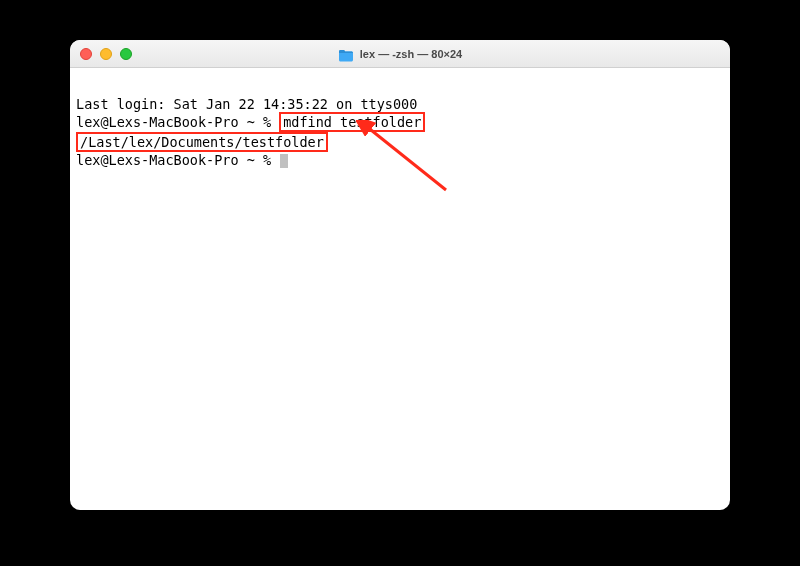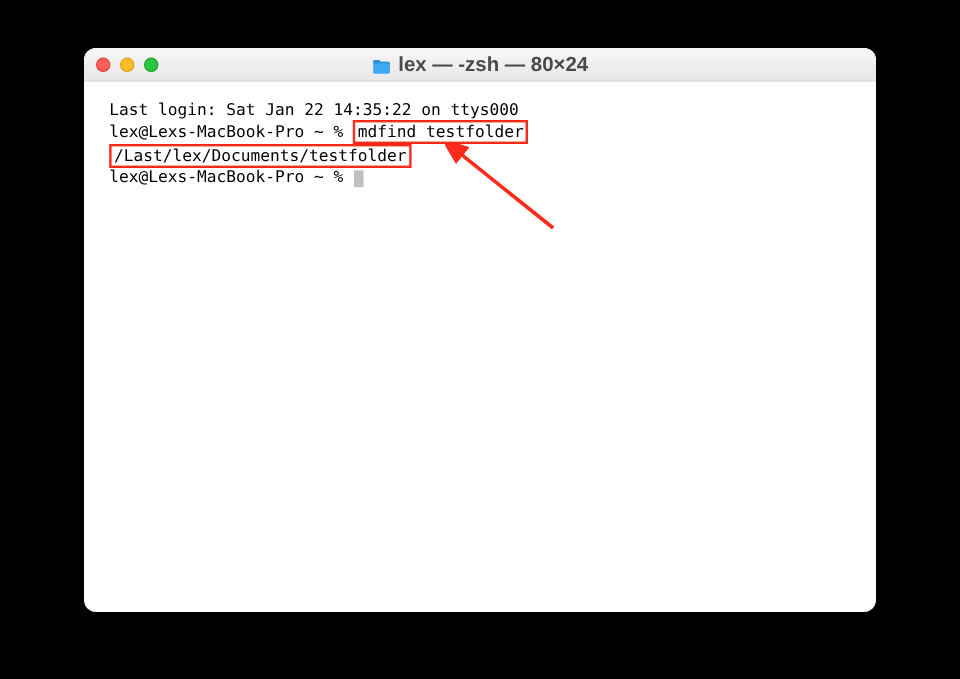--- a/index.html
+++ b/index.html
@@ -53,33 +53,32 @@
       gap: 6px;
       pointer-events: none;
     }
     .folder-icon {
       width: 16px;
       height: 13px;
       display: inline-block;
     }
     .title-text {
       font-family: -apple-system, "Helvetica Neue", Arial, sans-serif;
-      font-size: 17px;
+      font-size: 11px;
       font-weight: 600;
       color: #4a4a4a;
     }
     .terminal-body {
-      padding: 0 6px;
+      padding: 12px 6px;
       font-size: 13.5px;
       line-height: 16px;
       color: #000;
       font-family: "SF Mono", "Menlo", "Consolas", monospace;
       white-space: pre;
       position: relative;
-      margin-left: 15px;
     }
     .line { display: block; }
     .outline-box {
       border: 2px solid #ff2a1a;
       display: inline-block;
       padding: 0 2px;
       line-height: 16px;
     }
     .cursor-block {
       display: inline-block;

